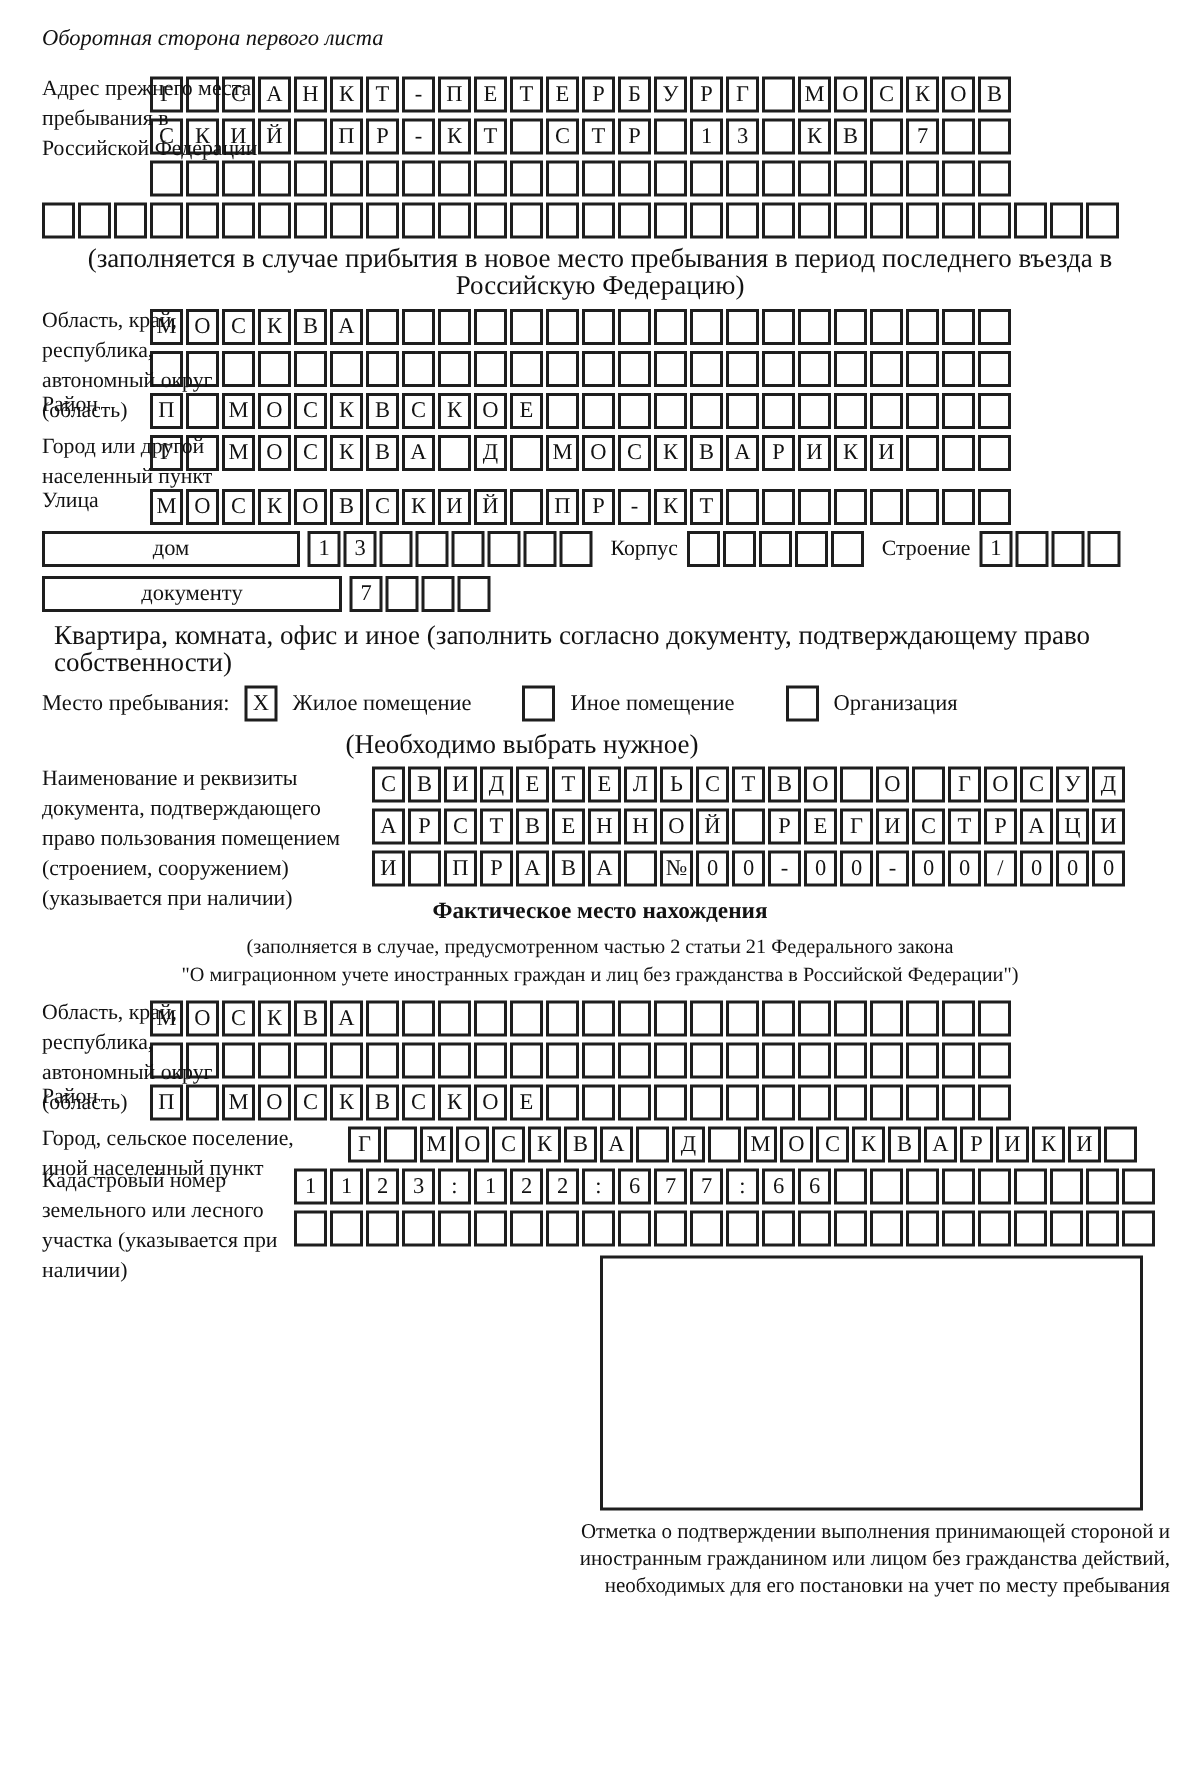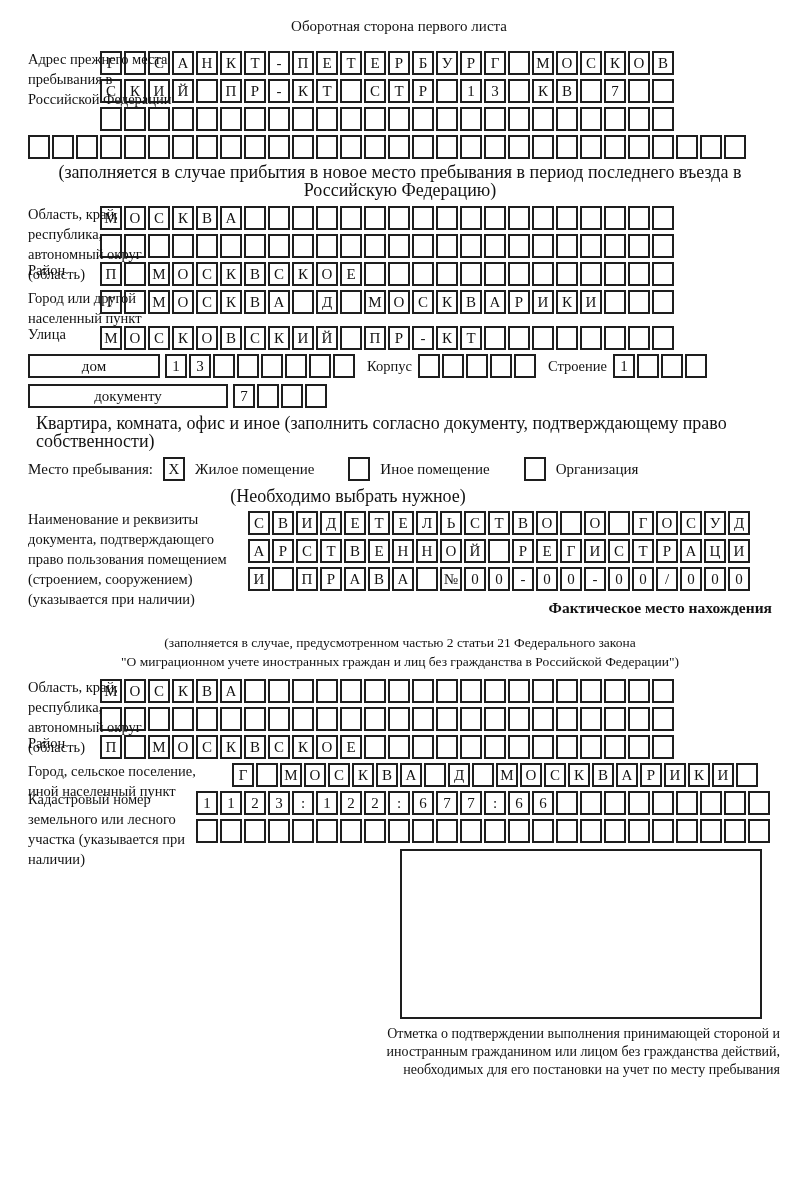--- a/index.html
+++ b/index.html
@@ -1,54 +1,54 @@
 <!DOCTYPE html>
 <html lang="ru"><head>
 <meta charset="utf-8">
 <style>
   html,body{margin:0;padding:0;background:#ffffff;}
   body{width:800px;height:1180px;overflow:hidden;color:#121212;
        font-family:"Liberation Serif","DejaVu Serif",serif;}
   .page{box-sizing:border-box;width:800px;height:1180px;padding:10px 28px 0 28px;position:relative;}
 
-  .hdr{text-align:center;font-size:15px;margin:8px 2px 16px 0;}
+  .hdr{text-align:left;font-size:15px;margin:8px 2px 16px 0;font-style:italic;}
 
   .field{position:relative;margin-bottom:4px;}
   .flabel{position:absolute;left:0;top:-2px;width:148px;font-size:14.5px;line-height:20px;}
   .fcells{margin-left:72px;}
 
   .cellrow{height:24px;margin-bottom:4px;white-space:nowrap;line-height:0;}
   .cell{box-sizing:border-box;display:inline-block;width:22px;height:24px;border:2px solid #1e1e1e;
         margin-right:2px;text-align:center;font-size:15px;line-height:20px;vertical-align:top;overflow:hidden;}
   .cellgroup{display:inline-block;white-space:nowrap;vertical-align:top;line-height:0;}
 
   .fullrow{margin-left:0;}
   .note{font-size:18px;line-height:18px;margin:0 0 7px 8px;}
   .note.center{text-align:center;margin-left:0;}
   .sec-title{text-align:center;font-weight:bold;font-size:16px;margin:6px 0 8px 0;}
 
   .line{height:28px;line-height:24px;white-space:nowrap;margin-bottom:2px;}
   .wbox{box-sizing:border-box;display:inline-block;height:24px;border:2px solid #1e1e1e;text-align:center;
         font-size:15px;line-height:20px;vertical-align:top;margin-right:5px;}
-  .w-house{width:132px;}
+  .w-house{width:172px;}
   .w-apt{width:200px;}
   .inline-label{display:inline-block;vertical-align:top;font-size:14.5px;line-height:24px;margin:0 6px 0 10px;}
   .stay-label{display:inline-block;vertical-align:top;font-size:15px;line-height:24px;margin-right:10px;}
   .opt{display:inline-block;vertical-align:top;font-size:15px;line-height:24px;margin:0 34px 0 8px;}
   .choose{width:640px;text-align:center;margin:0 0 6px 0;}
 
   .f-city .fcells{min-height:32px;}
   .f-doc .flabel{width:212px;}
   .f-doc .fcells{margin-left:220px;}
   .f-city2 .flabel{width:196px;}
   .f-city2 .fcells{margin-left:204px;}
   .f-cad .flabel{width:160px;}
   .f-cad .fcells{margin-left:168px;}
 
-  .ft-title{text-align:right;font-weight:bold;font-size:15.5px;margin:8px 0 16px 0;}
+  .ft-title{text-align:center;font-weight:bold;font-size:15.5px;margin:8px 0 4px 0;}
   .ft-note{text-align:center;font-size:13.5px;line-height:19px;margin:0;}
   .ft-note.last{margin-bottom:8px;}
 
   .confirm-box{box-sizing:border-box;width:362px;height:170px;border:2px solid #1e1e1e;margin:6px 0 0 372px;}
   .confirm-caption{width:420px;margin:6px 0 0 332px;text-align:right;font-size:14px;line-height:18px;}
 </style>
 </head>
 <body>
 
 <div class="page">

